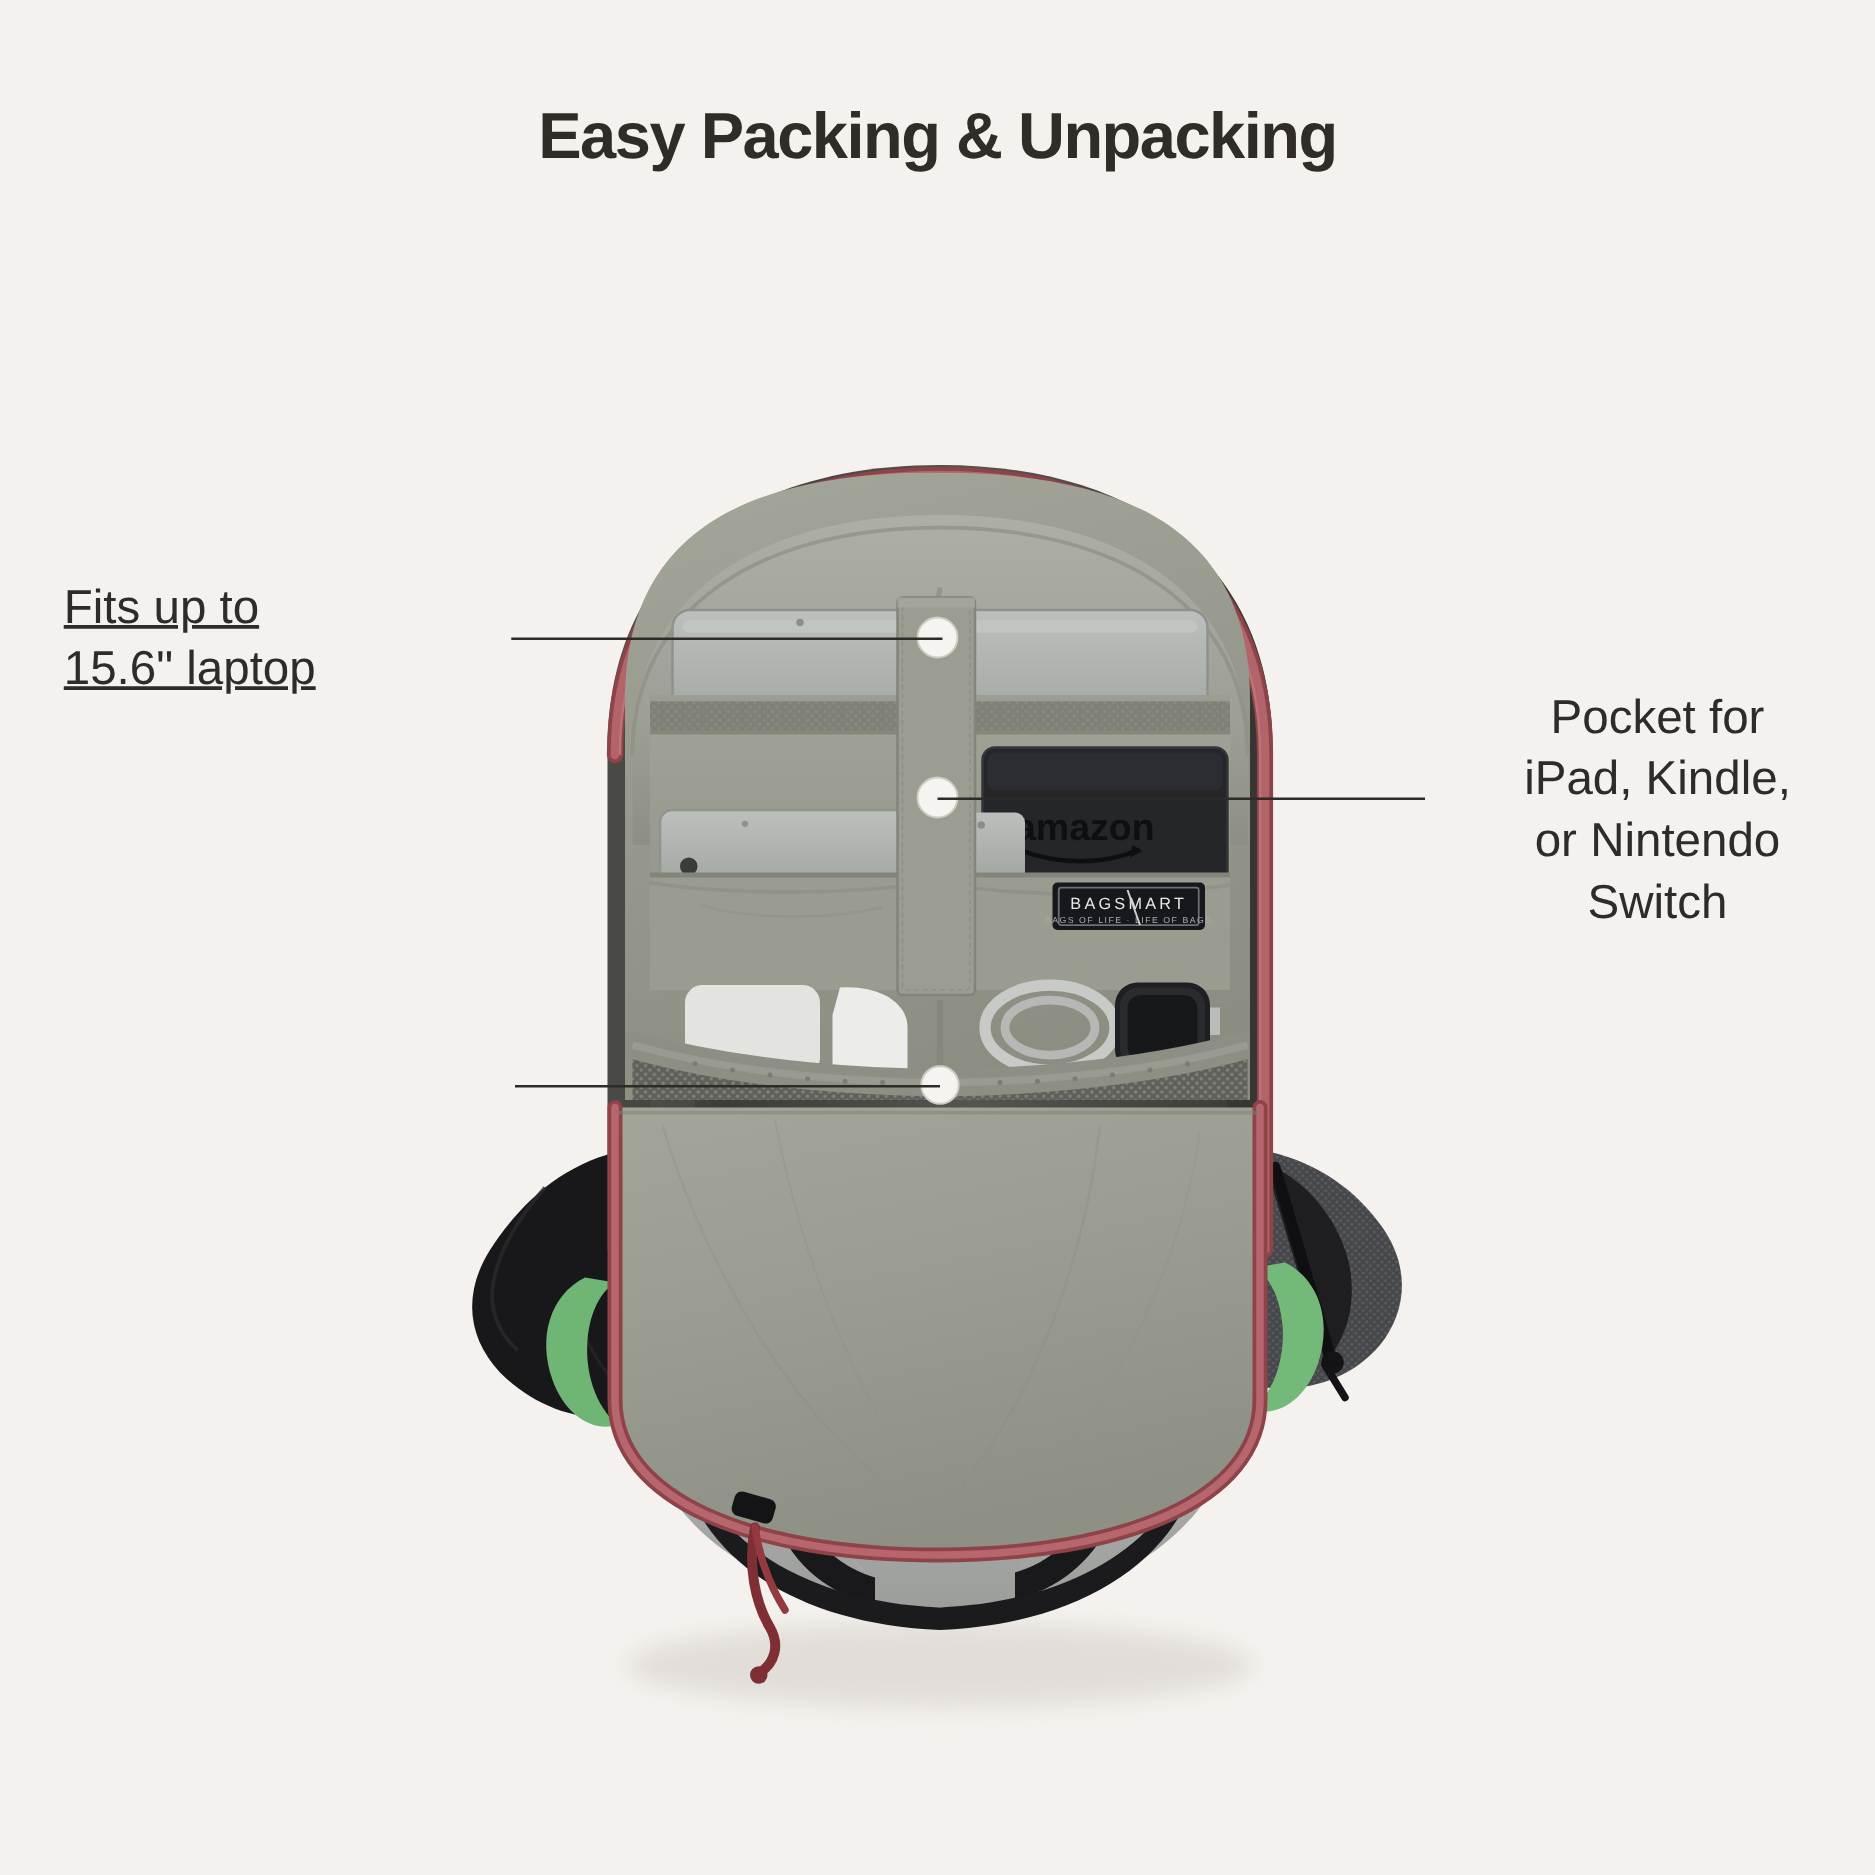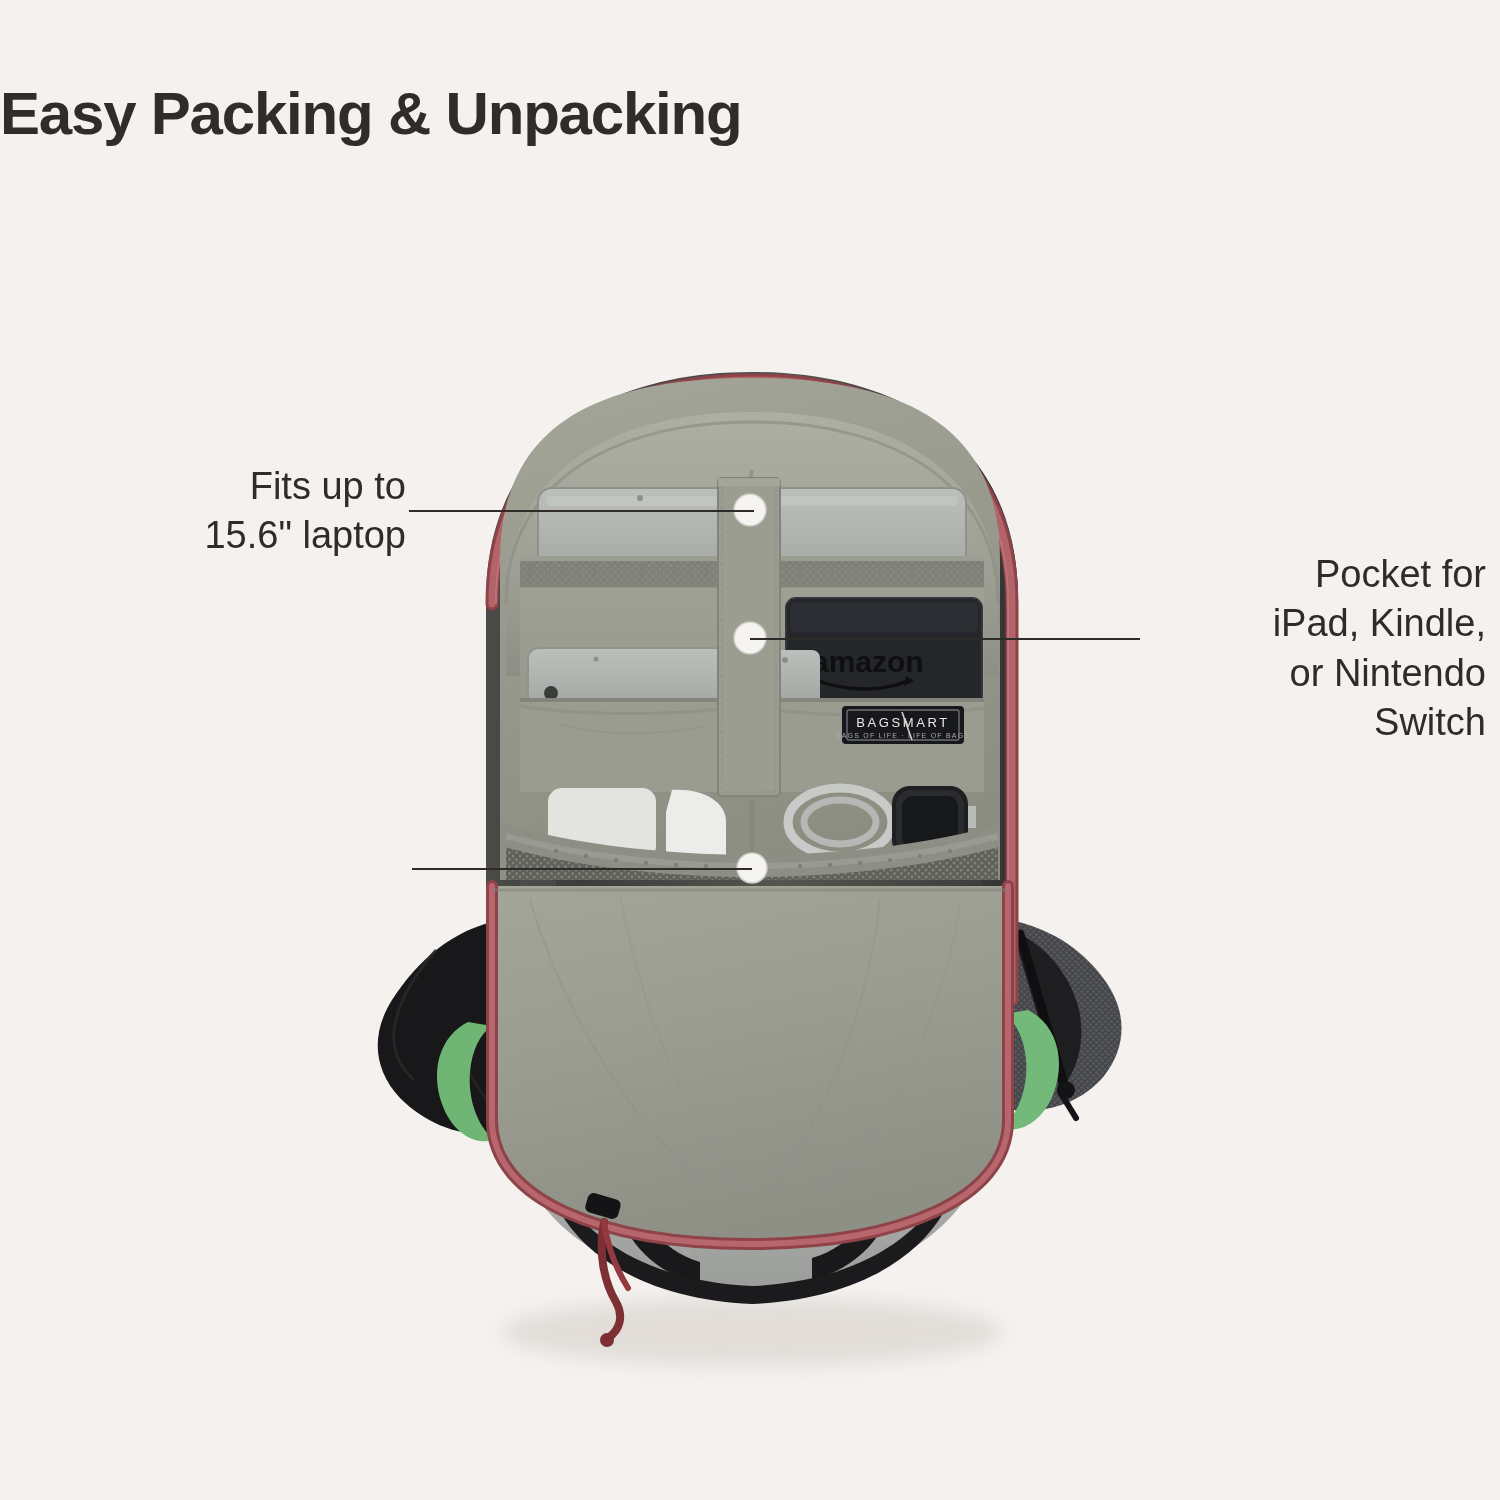--- a/index.html
+++ b/index.html
@@ -19,54 +19,55 @@
     height: 1500px;
     background: #f4f1ee;
   }
 
   
   #title {
     position: absolute;
     left: 0;
     top: 82px;
     width: 1500px;
+    text-align: center;
     font-family: "Liberation Sans", sans-serif;
-    font-size: 60px;
+    font-size: 52px;
     font-weight: bold;
     letter-spacing: -1.2px;
     color: #302c28;
     line-height: 1.05;
   }
 
   
   .callout {
     position: absolute;
     font-family: "Liberation Sans", sans-serif;
     font-size: 38px;
     line-height: 1.30;
     color: #2e2b28;
     white-space: pre-line;
   }
   #callout-laptop {
-    left: 76px;
+    left: 51px;
     top: 462px;
     width: 330px;
-    text-align: right;
+    text-decoration: underline;
   }
   #callout-mesh {
     left: 30px;
     top: 800px;
     width: 360px;
     text-align: right;
   }
   #callout-tablet {
     left: 1166px;
     top: 550px;
     width: 320px;
-    text-align: right;
+    text-align: center;
   }
 
   
   .leader {
     position: absolute;
     height: 2px;
     background: #2e2b28;
   }
   #leader-laptop { left: 409px; top: 510px;  width: 345px; }
   #leader-tablet { left: 750px; top: 638px;  width: 390px; }

